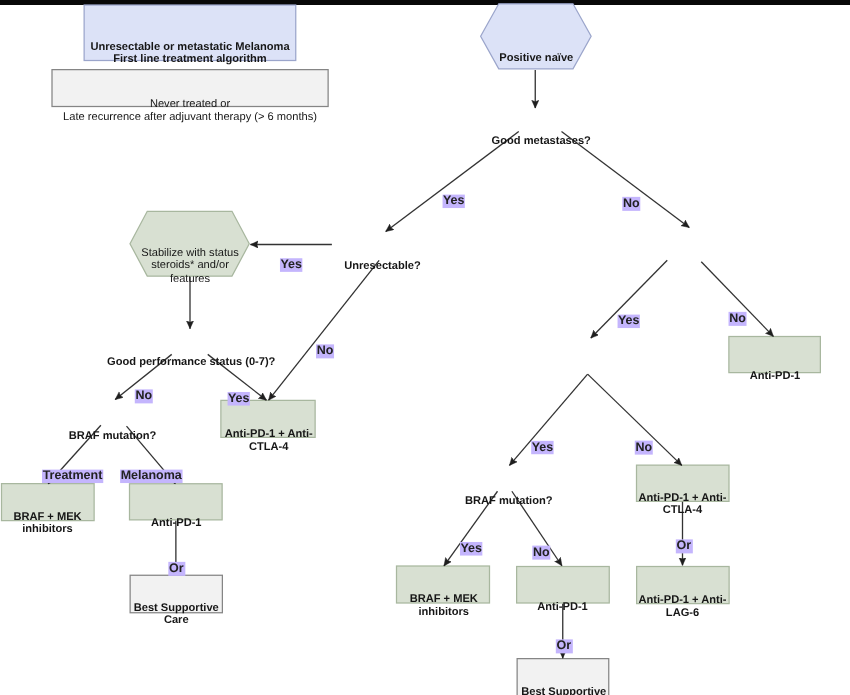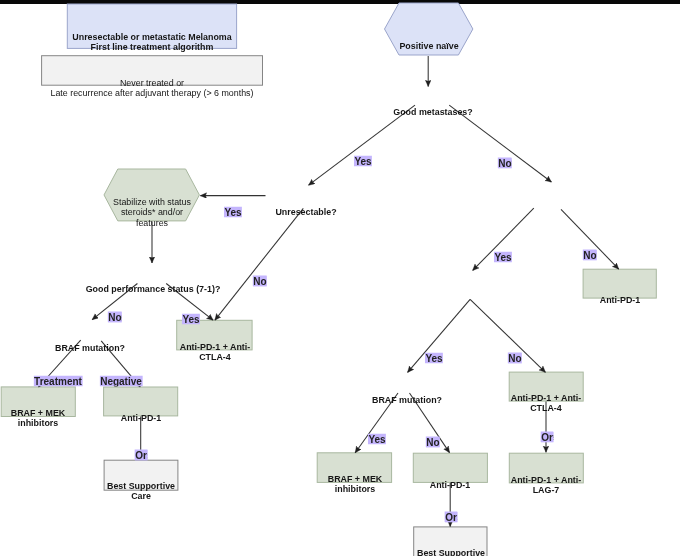--- a/index.html
+++ b/index.html
@@ -86,21 +86,21 @@
     </div>
     <div class="lbl" style="left:306.4px;top:195.8px">
       <div class="tx bold">Unresectable?</div>
     </div>
     <div class="lbl" style="left:152.2px;top:195.6px">
       <div class="tx">Stabilize with status</div>
       <div class="tx">steroids* and/or</div>
       <div class="tx">features</div>
     </div>
     <div class="lbl" style="left:153px;top:273.1px">
-      <div class="tx bold">Good performance status (7-1)?</div>
+      <div class="tx bold">Good performance status (0-7)?</div>
     </div>
     <div class="lbl" style="left:90.3px;top:331.7px">
       <div class="tx bold">BRAF mutation?</div>
     </div>
     <div class="lbl" style="left:38.2px;top:401.9px">
       <div class="tx bold">BRAF + MEK</div>
       <div class="tx bold">inhibitors</div>
     </div>
     <div class="lbl" style="left:140.7px;top:402.2px">
       <div class="tx bold">Anti-PD-1</div>
@@ -118,41 +118,41 @@
     </div>
     <div class="lbl" style="left:406.5px;top:383.5px">
       <div class="tx bold">BRAF mutation?</div>
     </div>
     <div class="lbl" style="left:546px;top:387.1px">
       <div class="tx bold">Anti-PD-1 + Anti-</div>
       <div class="tx bold">CTLA-4</div>
     </div>
     <div class="lbl" style="left:546px;top:468.8px">
       <div class="tx bold">Anti-PD-1 + Anti-</div>
-      <div class="tx bold">LAG-7</div>
+      <div class="tx bold">LAG-6</div>
     </div>
     <div class="lbl" style="left:354.5px;top:468.2px">
       <div class="tx bold">BRAF + MEK</div>
       <div class="tx bold">inhibitors</div>
     </div>
     <div class="lbl" style="left:450.2px;top:468.6px">
       <div class="tx bold">Anti-PD-1</div>
     </div>
     <div class="lbl" style="left:450.5px;top:542.4px">
       <div class="tx bold">Best Supportive</div>
       <div class="tx bold">Care</div>
     </div>
     <div class="elbl" style="left:362.8px;top:144.8px">Yes</div>
     <div class="elbl" style="left:504.6px;top:146.5px">No</div>
     <div class="elbl" style="left:232.9px;top:195.7px">Yes</div>
     <div class="elbl" style="left:259.8px;top:265.2px">No</div>
     <div class="elbl" style="left:115.2px;top:301.1px">No</div>
     <div class="elbl" style="left:191.1px;top:302.7px">Yes</div>
     <div class="elbl" style="left:58.4px;top:365.1px">Treatment</div>
-    <div class="elbl" style="left:121.1px;top:364.9px">Negative</div>
+    <div class="elbl" style="left:121.1px;top:364.9px">Melanoma</div>
     <div class="elbl" style="left:141.3px;top:438.7px">Or</div>
     <div class="elbl" style="left:503px;top:240.8px">Yes</div>
     <div class="elbl" style="left:590.4px;top:238.7px">No</div>
     <div class="elbl" style="left:434.2px;top:342.3px">Yes</div>
     <div class="elbl" style="left:514.5px;top:341.8px">No</div>
     <div class="elbl" style="left:376.8px;top:423.3px">Yes</div>
     <div class="elbl" style="left:432.7px;top:426.1px">No</div>
     <div class="elbl" style="left:546.9px;top:420.6px">Or</div>
     <div class="elbl" style="left:451.2px;top:500.8px">Or</div>
   </div>

